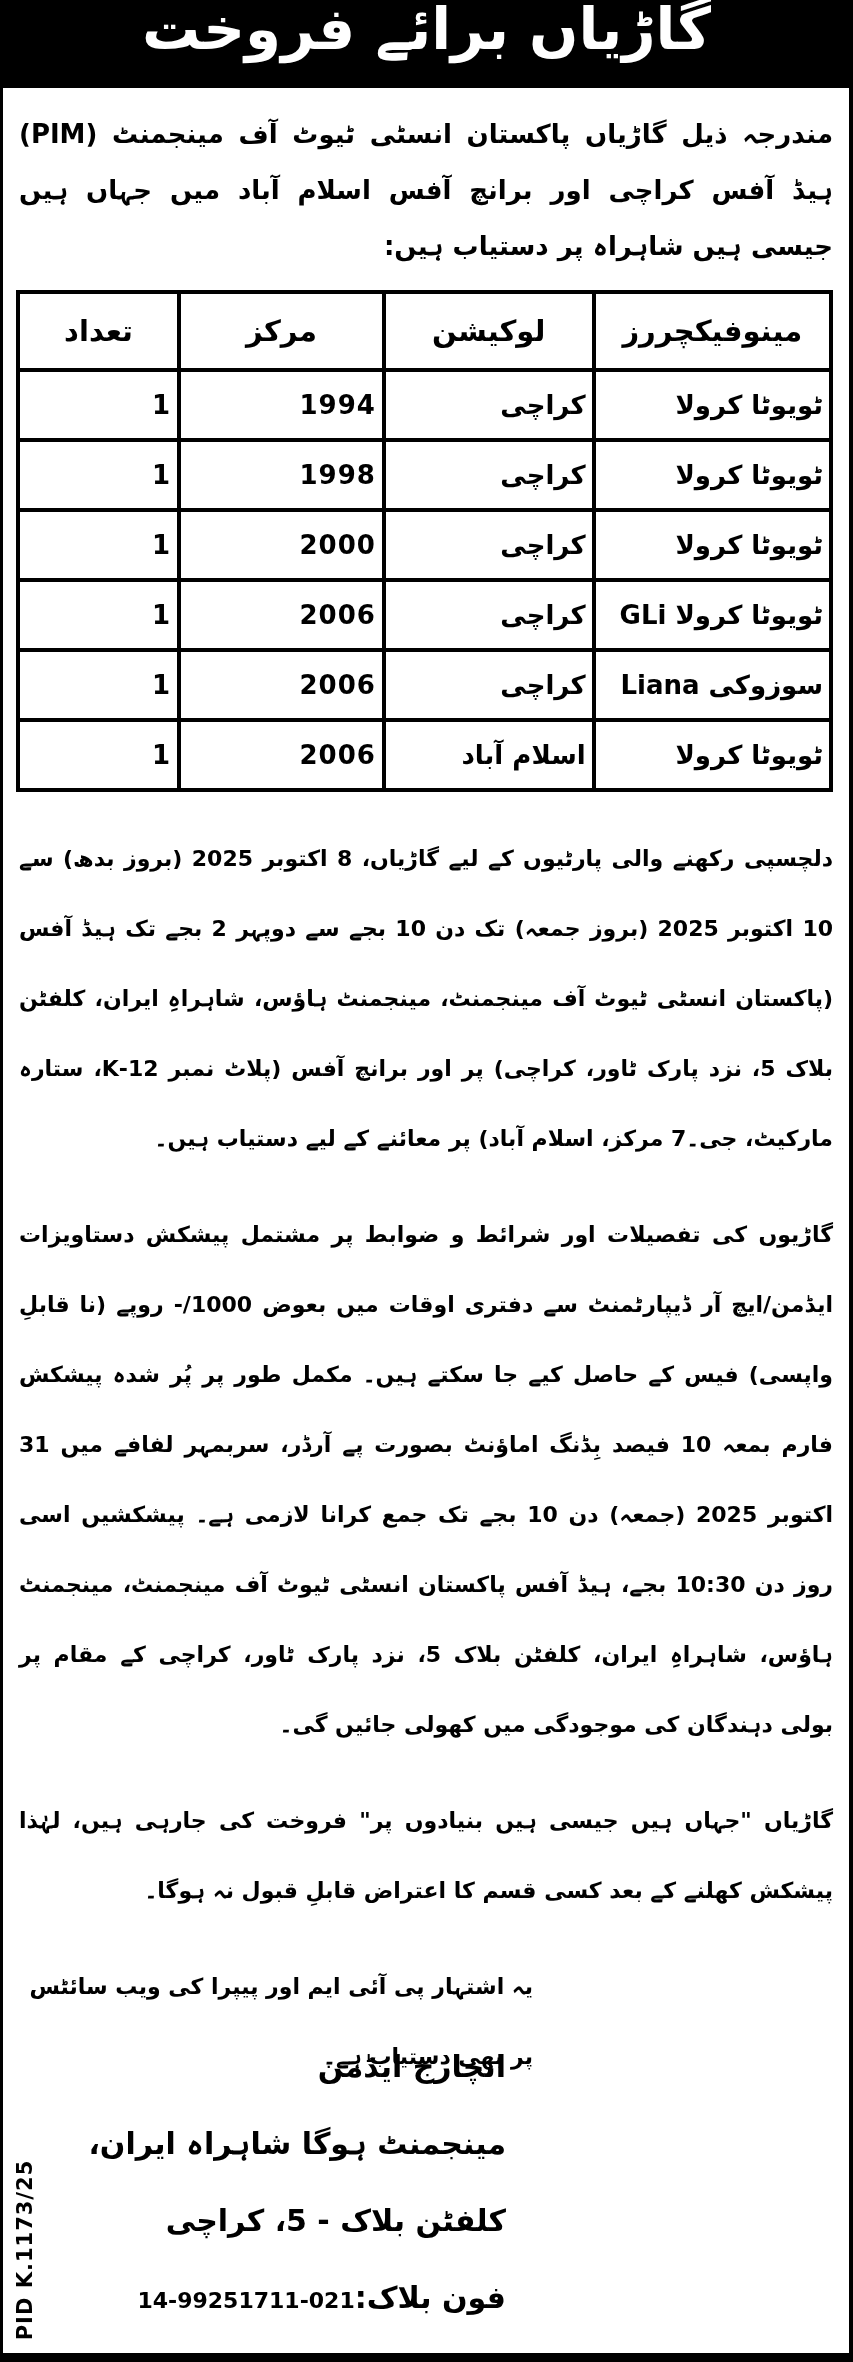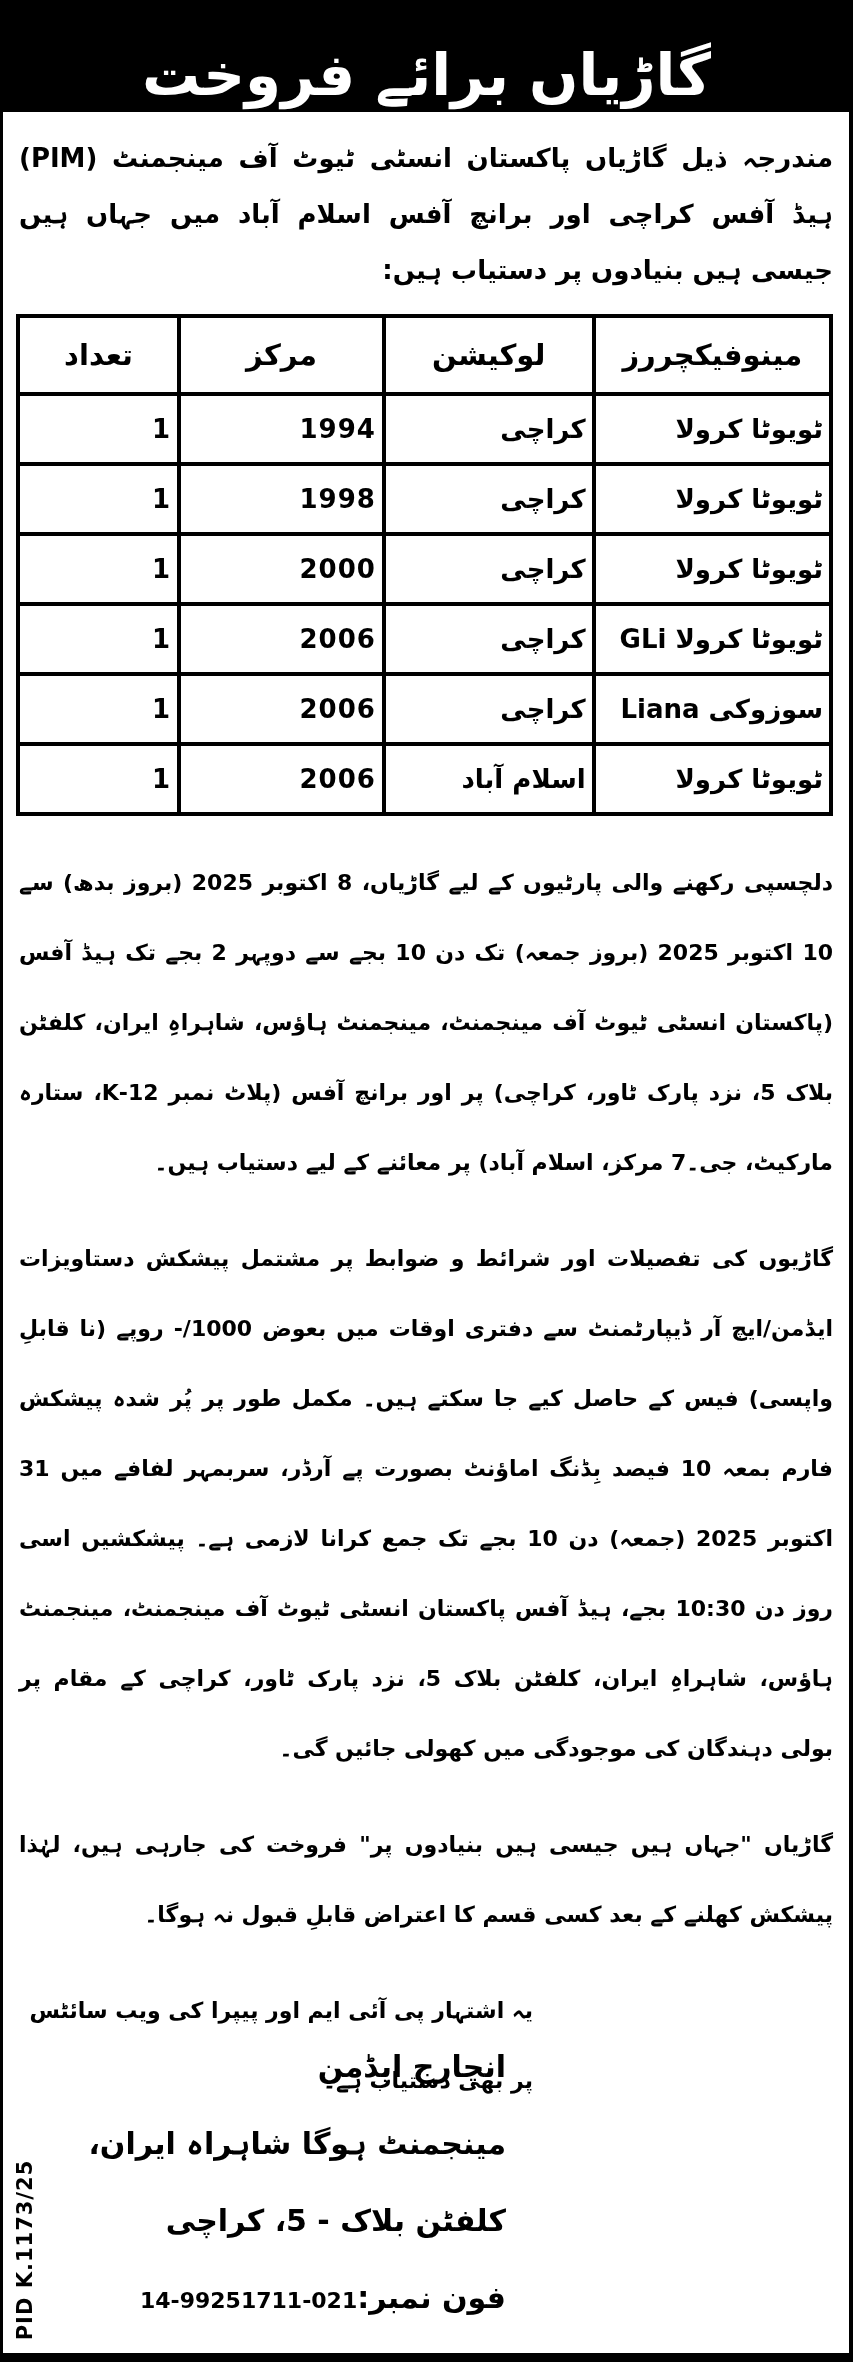--- a/index.html
+++ b/index.html
@@ -12,24 +12,24 @@
     font-family:"DejaVu Sans",sans-serif;
     color:#000;
     direction:rtl;
     box-sizing:border-box;
     border-left:3px solid #000;
     border-right:4px solid #000;
     border-bottom:9px solid #000;
   }
   
   .masthead{
-    height:112px;
+    height:88px;
     margin:0 -4px 0 -3px;
     background:#000;
-    display:flex;align-items:flex-end;justify-content:center;
+    display:flex;align-items:flex-start;justify-content:center;
   }
   .masthead .title{
     color:#fff;
     font-size:58px;
     font-weight:bold;
     line-height:1;
     letter-spacing:0px;
     padding-bottom:8px;
   }
   
@@ -107,21 +107,21 @@
 </style>
 </head>
 <body>
 
 <div class="page">
 
   <div class="masthead">
     <div class="title">گاڑیاں برائے فروخت</div>
   </div>
 
-  <div class="intro">مندرجہ ذیل گاڑیاں پاکستان انسٹی ٹیوٹ آف مینجمنٹ (PIM) ہیڈ آفس کراچی اور برانچ آفس اسلام آباد میں جہاں ہیں جیسی ہیں بنیادوں پر دستیاب ہیں:</div>
+  <div class="intro">مندرجہ ذیل گاڑیاں پاکستان انسٹی ٹیوٹ آف مینجمنٹ (PIM) ہیڈ آفس کراچی اور برانچ آفس اسلام آباد میں جہاں ہیں جیسی ہیں شاہراہ پر دستیاب ہیں:</div>
 
   <table class="cars">
     <colgroup>
       <col class="c-manu">
         <col class="c-loc">
         <col class="c-model">
         <col class="c-qty">
     </colgroup>
     <thead>
       <tr>
@@ -174,19 +174,19 @@
   <div class="para first">دلچسپی رکھنے والی پارٹیوں کے لیے گاڑیاں، 8 اکتوبر 2025 (بروز بدھ) سے 10 اکتوبر 2025 (بروز جمعہ) تک دن 10 بجے سے دوپہر 2 بجے تک ہیڈ آفس (پاکستان انسٹی ٹیوٹ آف مینجمنٹ، مینجمنٹ ہاؤس، شاہراہِ ایران، کلفٹن بلاک 5، نزد پارک ٹاور، کراچی) پر اور برانچ آفس (پلاٹ نمبر 12-K، ستارہ مارکیٹ، جی۔7 مرکز، اسلام آباد) پر معائنے کے لیے دستیاب ہیں۔</div>
   <div class="para">گاڑیوں کی تفصیلات اور شرائط و ضوابط پر مشتمل پیشکش دستاویزات ایڈمن/ایچ آر ڈیپارٹمنٹ سے دفتری اوقات میں بعوض 1000/- روپے (نا قابلِ واپسی) فیس کے حاصل کیے جا سکتے ہیں۔ مکمل طور پر پُر شدہ پیشکش فارم بمعہ 10 فیصد بِڈنگ اماؤنٹ بصورت پے آرڈر، سربمہر لفافے میں 31 اکتوبر 2025 (جمعہ) دن 10 بجے تک جمع کرانا لازمی ہے۔ پیشکشیں اسی روز دن 10:30 بجے، ہیڈ آفس پاکستان انسٹی ٹیوٹ آف مینجمنٹ، مینجمنٹ ہاؤس، شاہراہِ ایران، کلفٹن بلاک 5، نزد پارک ٹاور، کراچی کے مقام پر بولی دہندگان کی موجودگی میں کھولی جائیں گی۔</div>
   <div class="para">گاڑیاں "جہاں ہیں جیسی ہیں بنیادوں پر" فروخت کی جارہی ہیں، لہٰذا پیشکش کھلنے کے بعد کسی قسم کا اعتراض قابلِ قبول نہ ہوگا۔</div>
   <div class="para indent-right">یہ اشتہار پی آئی ایم اور پیپرا کی ویب سائٹس پر بھی دستیاب ہے۔</div>
 
   <div class="sign-block">
     <div>انچارج ایڈمن</div>
     <div>مینجمنٹ ہوگا شاہراہ ایران،</div>
     <div>کلفٹن بلاک - 5، کراچی</div>
     <div>
-      <span>فون نمبر:</span><span class="phone-number">021-99251711-14</span>
+      <span>فون بلاک:</span><span class="phone-number">021-99251711-14</span>
     </div>
   </div>
 
   <div class="pid">PID K.1173/25</div>
 
 </div>
 
 </body></html>

